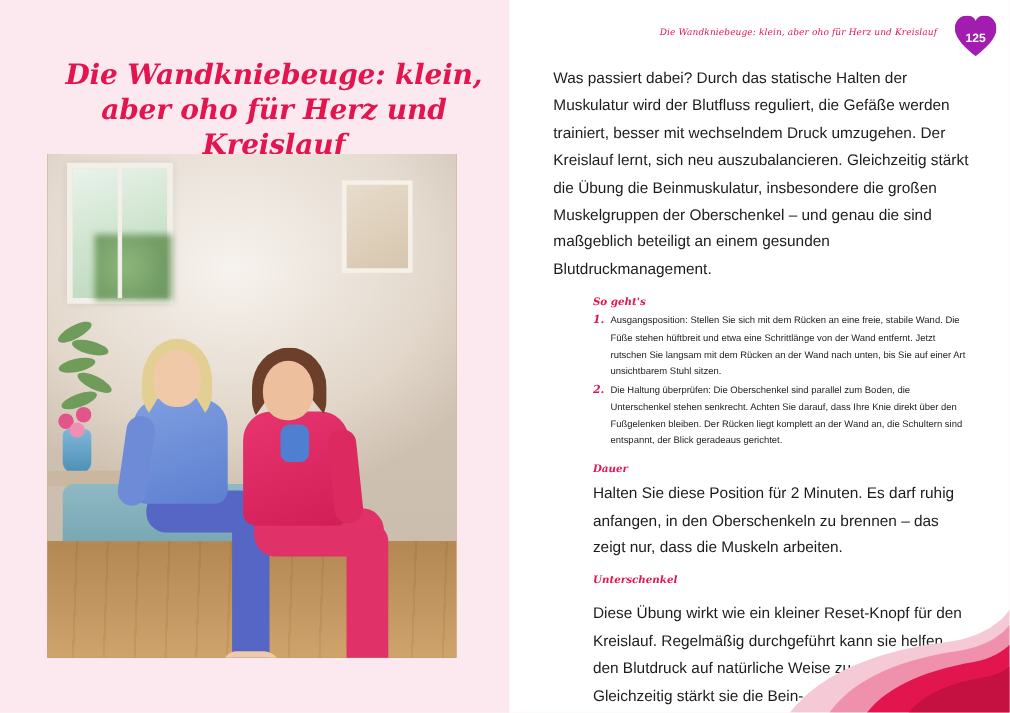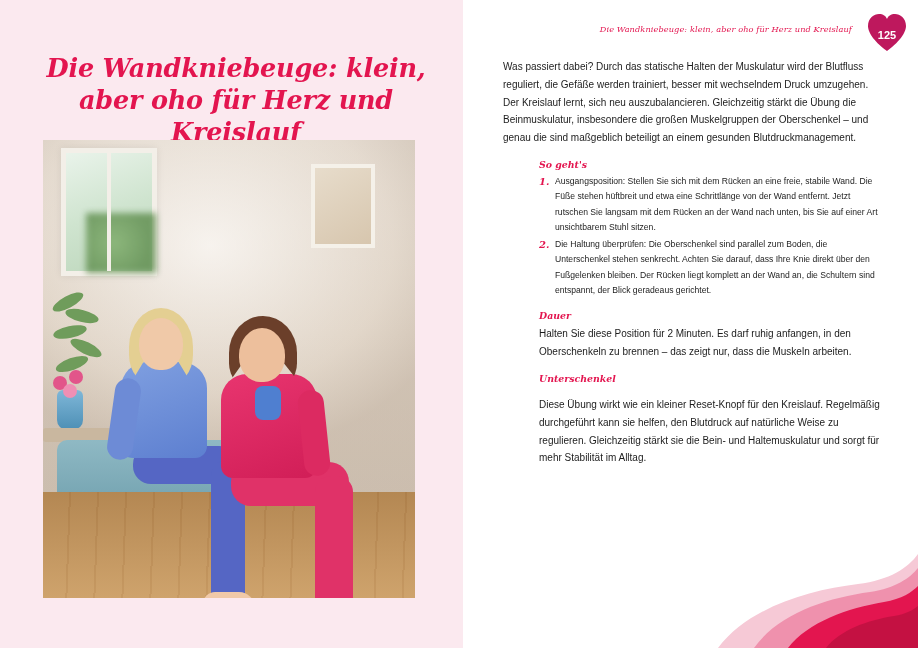--- a/index.html
+++ b/index.html
@@ -17,21 +17,21 @@
 
   
   #left-page {
     position: absolute;
     left: 0; top: 0;
     width: 463px; height: 648px;
     background: #fbe9ef;
   }
   #left-title {
     position: absolute;
-    left: 36px; top: 52px;
+    left: 49px; top: 52px;
     width: 400px;
     text-align: center;
     color: #e3154f;
     font-family: "DejaVu Serif", serif;
     font-weight: bold;
     font-style: italic;
     font-size: 25.5px;
     line-height: 1.26;
     letter-spacing: -0.2px;
   }
@@ -199,30 +199,30 @@
   }
   #page-number-badge {
     position: absolute;
     right: 12px; top: 14px;
     width: 38px; height: 38px;
     color: #fff;
     font-size: 11px;
     font-weight: bold;
     display: flex; align-items: center; justify-content: center;
     padding-top: 3px;
-    background: #be185d;
+    background: #a21caf;
     clip-path: path("M19 37 C 4 26, 0 17, 0 12 C 0 4, 6 0, 11 0 C 15 0, 18 2, 19 5 C 20 2, 23 0, 27 0 C 32 0, 38 4, 38 12 C 38 17, 34 26, 19 37 Z");
   }
   #col {
     position: absolute;
     left: 40px; top: 58px;
     width: 378px;
   }
   .para {
-    font-size: 10px;
+    font-size: 14px;
     line-height: 1.78;
     color: #1c1c1c;
     margin: 0 0 12px 0;
     text-align: left;
   }
   .subhead {
     font-family: "DejaVu Serif", serif;
     font-style: italic;
     font-weight: bold;
     font-size: 9.4px;

